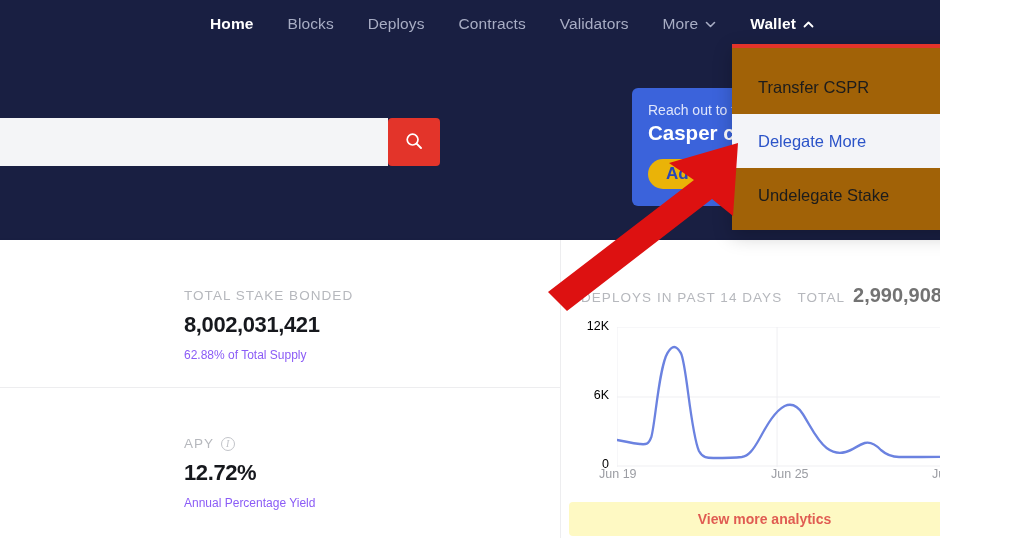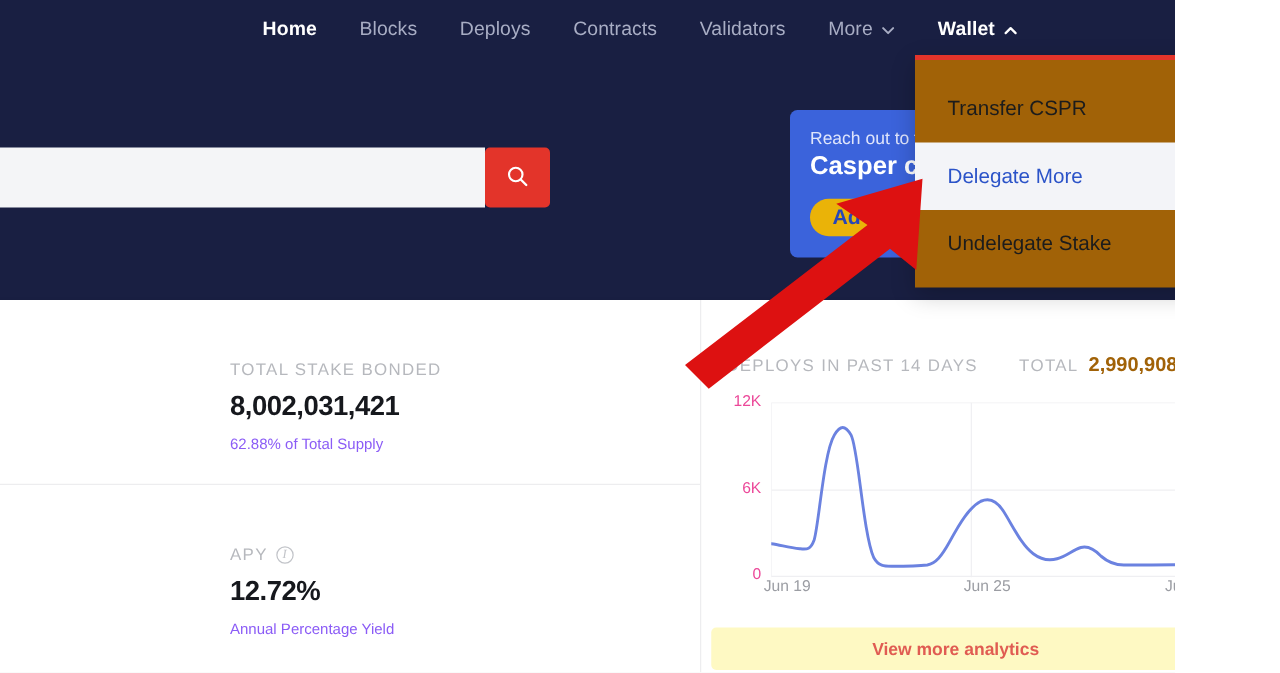--- a/index.html
+++ b/index.html
@@ -118,25 +118,25 @@
   .chart-head {
     display: flex; align-items: baseline; justify-content: space-between;
     padding: 0 4px 0 6px;
   }
   .chart-title {
     font-size: 13.5px; color: #b6b8bd; letter-spacing: 1.05px;
     text-transform: uppercase; white-space: nowrap;
   }
   .chart-total-wrap { display: flex; align-items: baseline; gap: 8px; }
   .chart-total-label { font-size: 13.5px; color: #b6b8bd; letter-spacing: 1.05px; }
-  .chart-total-val { font-size: 16px; font-weight: bold; color: #a16207; }
+  .chart-total-val { font-size: 20px; font-weight: bold; color: #737373; }
   .chart-area { position: relative; margin-top: 14px; height: 162px; }
   .ytick {
     position: absolute; left: 0; width: 34px; text-align: right;
-    font-size: 12.5px; color: #ec4899;
+    font-size: 12.5px; color: #000000;
   }
   .xtick { position: absolute; font-size: 12.5px; color: #9b9da3; white-space: nowrap; }
   .plot { position: absolute; left: 42px; top: 6px; right: -14px; height: 140px; }
   .plot svg { display: block; width: 100%; height: 100%; }
   .chart-footer {
     position: absolute; left: 8px; right: 8px; bottom: 2px; height: 34px;
     background: #fef9c3; border-radius: 4px;
     display: flex; align-items: center; justify-content: center;
     font-size: 14px; font-weight: bold; color: #e05c52; cursor: pointer;
   }
@@ -281,21 +281,21 @@
                      C40,98 44,40 53,26 C58,18 62,18 67,26
                      C73,36 77,104 86,124 C90,131 95,131 101,131
                      C112,131 122,131 131,130 C138,129 143,123 150,111
                      C158,97 166,84 176,79 C183,76 189,78 195,87
                      C203,99 210,114 220,121 C227,126 233,127 240,125
                      C248,123 253,118 260,116 C266,114.5 271,117 277,123
                      C283,128 288,130 296,130 C320,130 340,130 360,129.5" fill="none" stroke="#6b82e0" stroke-width="2.4" stroke-linecap="round" stroke-linejoin="round"></path>
           </svg>
         </div>
 
-        <div class="xtick" style="left:36px;  top:146px">Jun 19</div>
+        <div class="xtick" style="left:24px;  top:146px">Jun 19</div>
         <div class="xtick" style="left:196px; top:146px">Jun 25</div>
         <div class="xtick" style="left:357px; top:146px">Jul 2</div>
       </div>
 
       <div class="chart-footer">View more analytics</div>
     </div>
   </div>
 
   <svg class="arrow" viewBox="0 0 1024 538">
     <polygon points="738,143 669,163 694,180 548,292 567,311 712,199 733,216" fill="#dd1111"></polygon>

